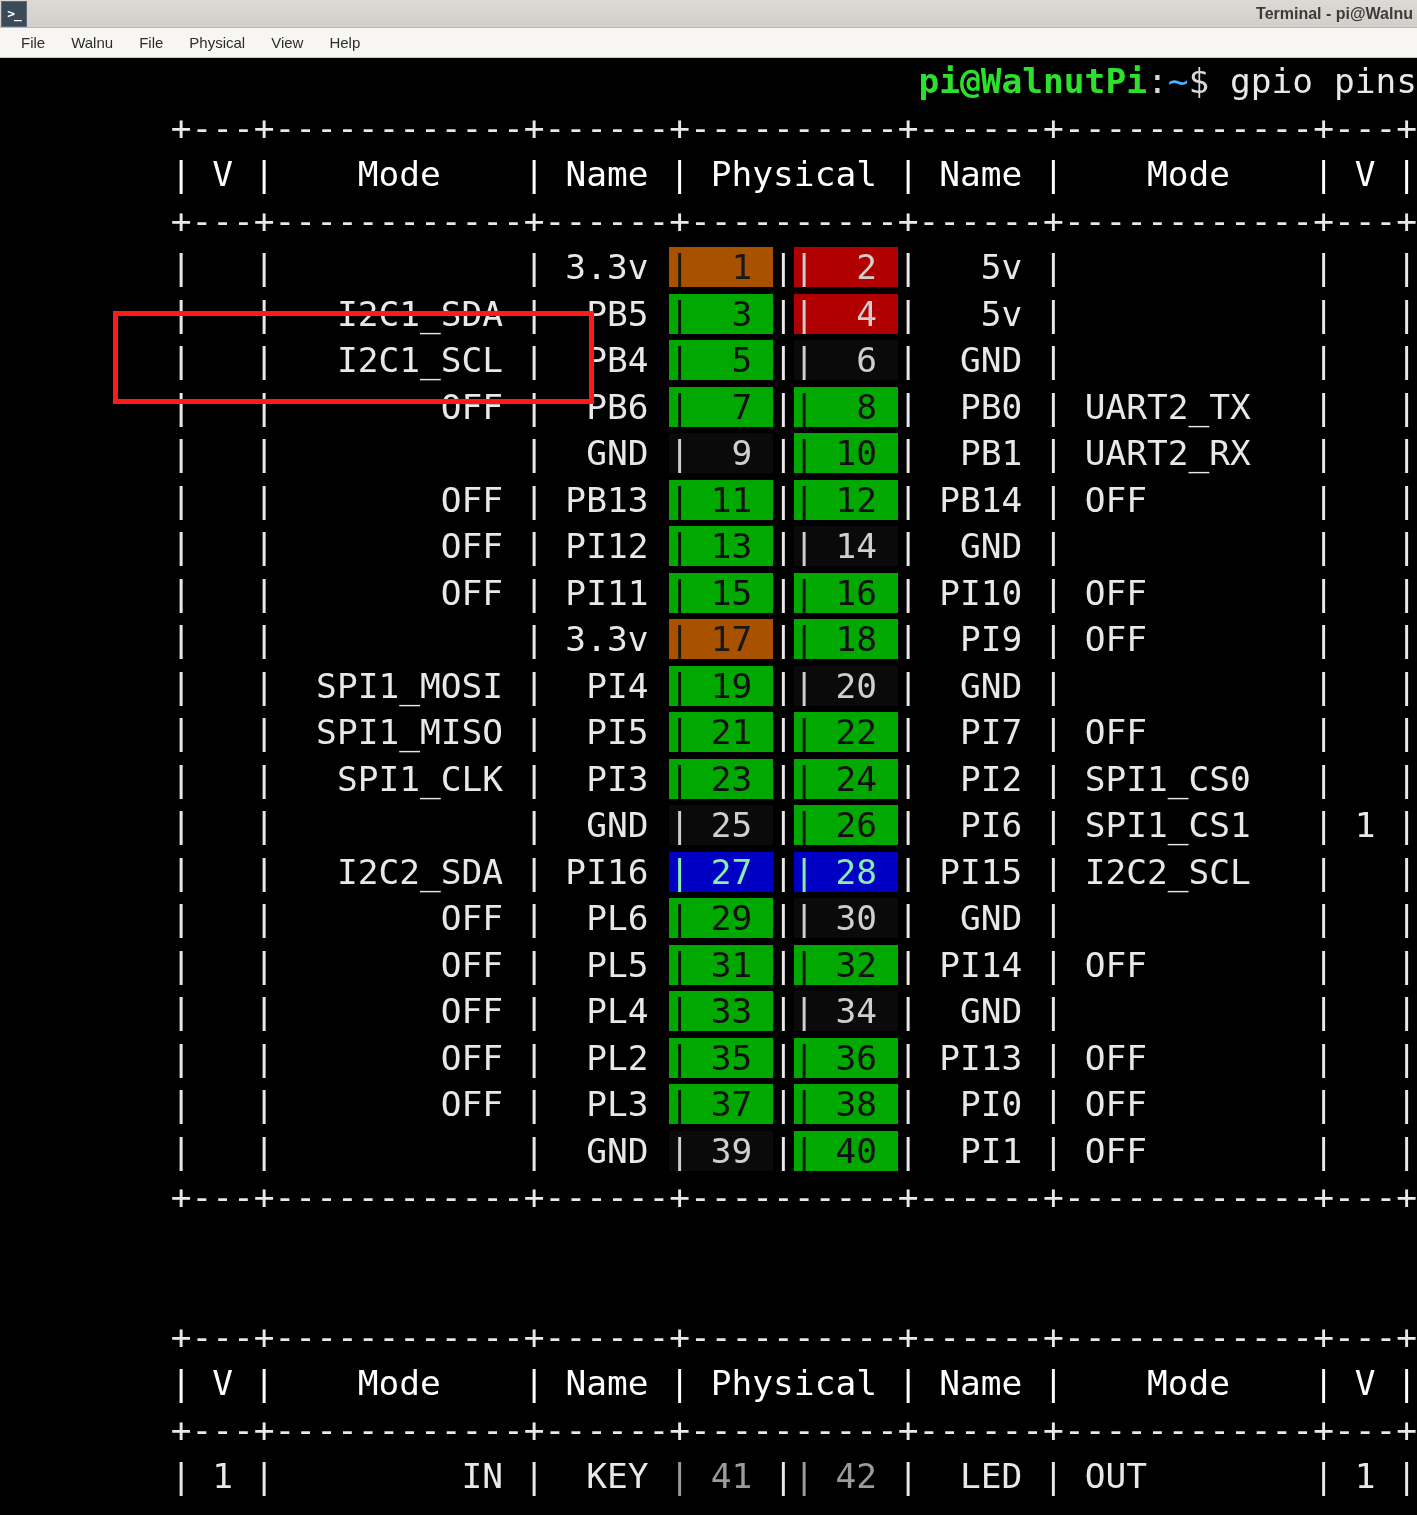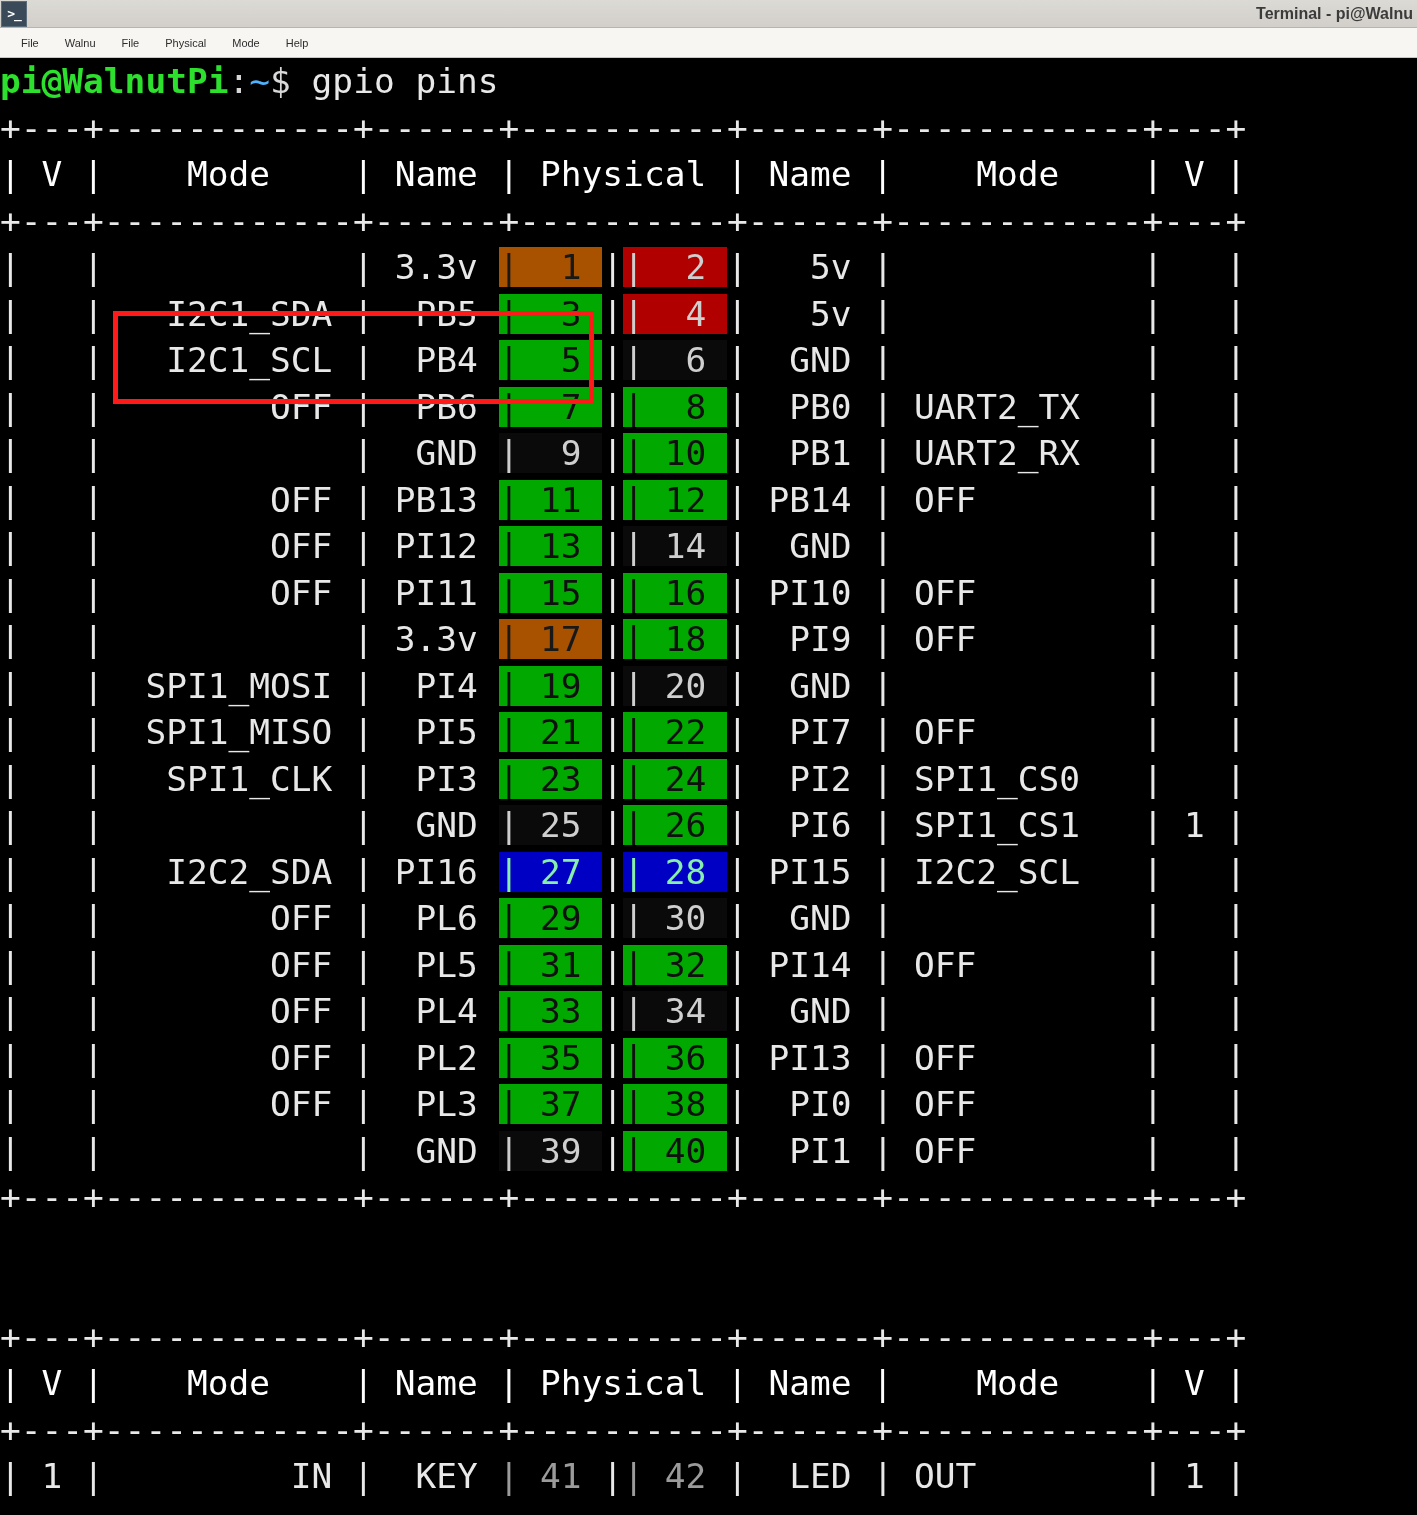--- a/index.html
+++ b/index.html
@@ -39,41 +39,41 @@
   
   .menubar {
     height: 30px;
     background: #f7f6f3;
     border-bottom: 1px solid #c9c6c0;
     display: flex; align-items: center;
     padding-left: 8px;
   }
   .menu-item {
     font-family: "Liberation Sans", sans-serif;
-    font-size: 11px; color: #2d2d2d;
+    font-size: 15px; color: #2d2d2d;
     padding: 3px 13px;
     cursor: default;
   }
 
   
   .term {
     position: relative;
     background: #000;
     padding: 0;
     height: 1457px;
   }
   .termtext {
     font-family: "DejaVu Sans Mono", monospace;
     font-size: 34.5px;
     line-height: 46.5px;
     letter-spacing: 0px;
     white-space: pre;
     color: #d8d8d8;
   }
-  .line { height: 46.5px; white-space: pre; }
+  .line { height: 46.5px; white-space: pre; text-align: right; }
 
   .prompt-user  { color: #2ee02e; font-weight: bold; }
   .prompt-colon { color: #d8d8d8; }
   .prompt-path  { color: #4db2ff; }
   .prompt-dollar{ color: #d8d8d8; }
   .cmd          { color: #e8e8e8; }
 
   .rule   { color: #e8e8e8; }
   .hdr    { color: #ffffff; }
   .cellwt { color: #e8e8e8; }
@@ -100,20 +100,20 @@
 <div class="titlebar">
   <div class="win-icon">&gt;_</div>
   <div class="win-title">Terminal - pi@Walnu</div>
 </div>
 
 <div class="menubar">
   <div class="menu-item">File</div>
   <div class="menu-item">Walnu</div>
   <div class="menu-item">File</div>
   <div class="menu-item">Physical</div>
-  <div class="menu-item">Mode</div>
+  <div class="menu-item">View</div>
   <div class="menu-item">Help</div>
 </div>
 
 <div class="term">
   <div class="termtext" id="term-output"><div class="line"><span class="prompt-user">pi@WalnutPi</span><span class="prompt-colon">:</span><span class="prompt-path">~</span><span class="prompt-dollar">$</span><span class="cmd"> gpio pins</span></div><div class="line"><span class="rule">+---+------------+------+----------+------+------------+---+</span></div><div class="line"><span class="hdr">| V |    Mode    | Name | Physical | Name |    Mode    | V |</span></div><div class="line"><span class="rule">+---+------------+------+----------+------+------------+---+</span></div><div class="line"><span class="cellwt">|   |            | 3.3v </span><span class="bg-orange">|  1 </span><span class="cellwt">|</span><span class="bg-red">|  2 </span><span class="cellwt">|   5v |            |   |</span></div><div class="line"><span class="cellwt">|   |   I2C1_SDA |  PB5 </span><span class="bg-green">|  3 </span><span class="cellwt">|</span><span class="bg-red">|  4 </span><span class="cellwt">|   5v |            |   |</span></div><div class="line"><span class="cellwt">|   |   I2C1_SCL |  PB4 </span><span class="bg-green">|  5 </span><span class="cellwt">|</span><span class="bg-black">|  6 </span><span class="cellwt">|  GND |            |   |</span></div><div class="line"><span class="cellwt">|   |        OFF |  PB6 </span><span class="bg-green">|  7 </span><span class="cellwt">|</span><span class="bg-green">|  8 </span><span class="cellwt">|  PB0 | UART2_TX   |   |</span></div><div class="line"><span class="cellwt">|   |            |  GND </span><span class="bg-black">|  9 </span><span class="cellwt">|</span><span class="bg-green">| 10 </span><span class="cellwt">|  PB1 | UART2_RX   |   |</span></div><div class="line"><span class="cellwt">|   |        OFF | PB13 </span><span class="bg-green">| 11 </span><span class="cellwt">|</span><span class="bg-green">| 12 </span><span class="cellwt">| PB14 | OFF        |   |</span></div><div class="line"><span class="cellwt">|   |        OFF | PI12 </span><span class="bg-green">| 13 </span><span class="cellwt">|</span><span class="bg-black">| 14 </span><span class="cellwt">|  GND |            |   |</span></div><div class="line"><span class="cellwt">|   |        OFF | PI11 </span><span class="bg-green">| 15 </span><span class="cellwt">|</span><span class="bg-green">| 16 </span><span class="cellwt">| PI10 | OFF        |   |</span></div><div class="line"><span class="cellwt">|   |            | 3.3v </span><span class="bg-orange">| 17 </span><span class="cellwt">|</span><span class="bg-green">| 18 </span><span class="cellwt">|  PI9 | OFF        |   |</span></div><div class="line"><span class="cellwt">|   |  SPI1_MOSI |  PI4 </span><span class="bg-green">| 19 </span><span class="cellwt">|</span><span class="bg-black">| 20 </span><span class="cellwt">|  GND |            |   |</span></div><div class="line"><span class="cellwt">|   |  SPI1_MISO |  PI5 </span><span class="bg-green">| 21 </span><span class="cellwt">|</span><span class="bg-green">| 22 </span><span class="cellwt">|  PI7 | OFF        |   |</span></div><div class="line"><span class="cellwt">|   |   SPI1_CLK |  PI3 </span><span class="bg-green">| 23 </span><span class="cellwt">|</span><span class="bg-green">| 24 </span><span class="cellwt">|  PI2 | SPI1_CS0   |   |</span></div><div class="line"><span class="cellwt">|   |            |  GND </span><span class="bg-black">| 25 </span><span class="cellwt">|</span><span class="bg-green">| 26 </span><span class="cellwt">|  PI6 | SPI1_CS1   | 1 |</span></div><div class="line"><span class="cellwt">|   |   I2C2_SDA | PI16 </span><span class="bg-blue">| 27 </span><span class="cellwt">|</span><span class="bg-blue">| 28 </span><span class="cellwt">| PI15 | I2C2_SCL   |   |</span></div><div class="line"><span class="cellwt">|   |        OFF |  PL6 </span><span class="bg-green">| 29 </span><span class="cellwt">|</span><span class="bg-black">| 30 </span><span class="cellwt">|  GND |            |   |</span></div><div class="line"><span class="cellwt">|   |        OFF |  PL5 </span><span class="bg-green">| 31 </span><span class="cellwt">|</span><span class="bg-green">| 32 </span><span class="cellwt">| PI14 | OFF        |   |</span></div><div class="line"><span class="cellwt">|   |        OFF |  PL4 </span><span class="bg-green">| 33 </span><span class="cellwt">|</span><span class="bg-black">| 34 </span><span class="cellwt">|  GND |            |   |</span></div><div class="line"><span class="cellwt">|   |        OFF |  PL2 </span><span class="bg-green">| 35 </span><span class="cellwt">|</span><span class="bg-green">| 36 </span><span class="cellwt">| PI13 | OFF        |   |</span></div><div class="line"><span class="cellwt">|   |        OFF |  PL3 </span><span class="bg-green">| 37 </span><span class="cellwt">|</span><span class="bg-green">| 38 </span><span class="cellwt">|  PI0 | OFF        |   |</span></div><div class="line"><span class="cellwt">|   |            |  GND </span><span class="bg-black">| 39 </span><span class="cellwt">|</span><span class="bg-green">| 40 </span><span class="cellwt">|  PI1 | OFF        |   |</span></div><div class="line"><span class="rule">+---+------------+------+----------+------+------------+---+</span></div><div class="line"></div><div class="line"></div><div class="line"><span class="rule">+---+------------+------+----------+------+------------+---+</span></div><div class="line"><span class="hdr">| V |    Mode    | Name | Physical | Name |    Mode    | V |</span></div><div class="line"><span class="rule">+---+------------+------+----------+------+------------+---+</span></div><div class="line"><span class="cellwt">| 1 |         IN |  KEY </span><span class="dim">| 41 </span><span class="cellwt">|</span><span class="dim">| 42 </span><span class="cellwt">|  LED | OUT        | 1 |</span></div><div class="line"><span class="rule">+---+------------+------+----------+------+------------+---+</span></div></div>
   <div class="annot-rect" id="annot" style="left: 113px; top: 253px; width: 481px; height: 93px; border-color: rgb(255, 26, 26);"></div>
 </div>
 
 </body></html>

